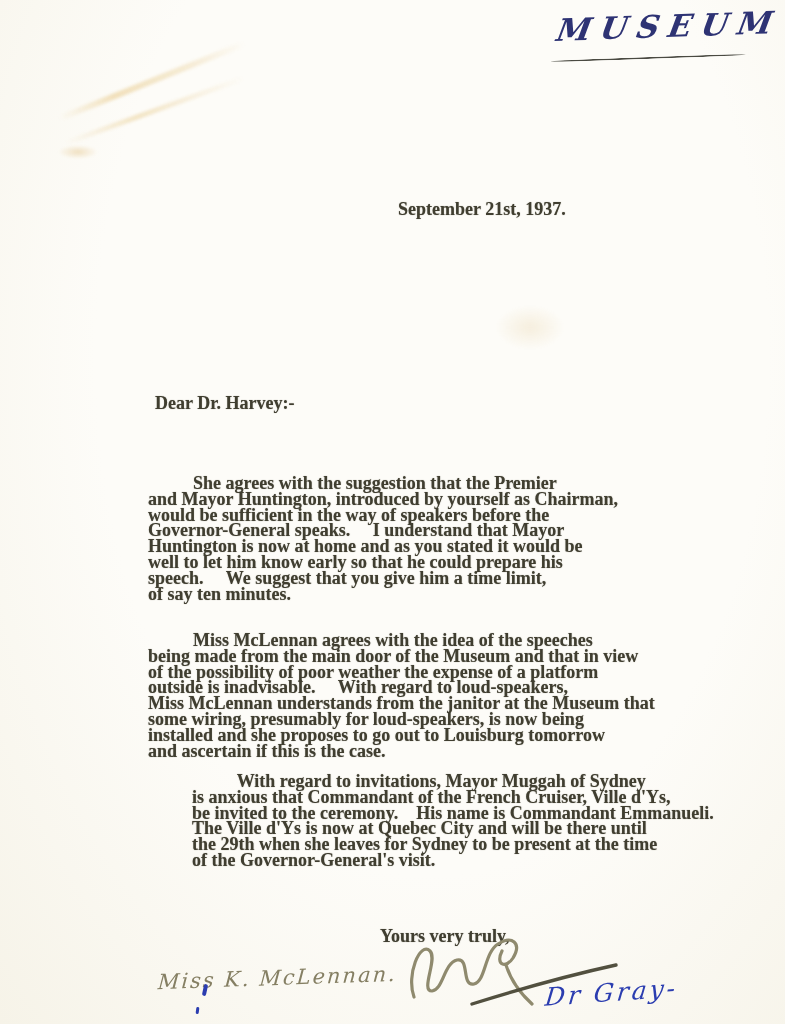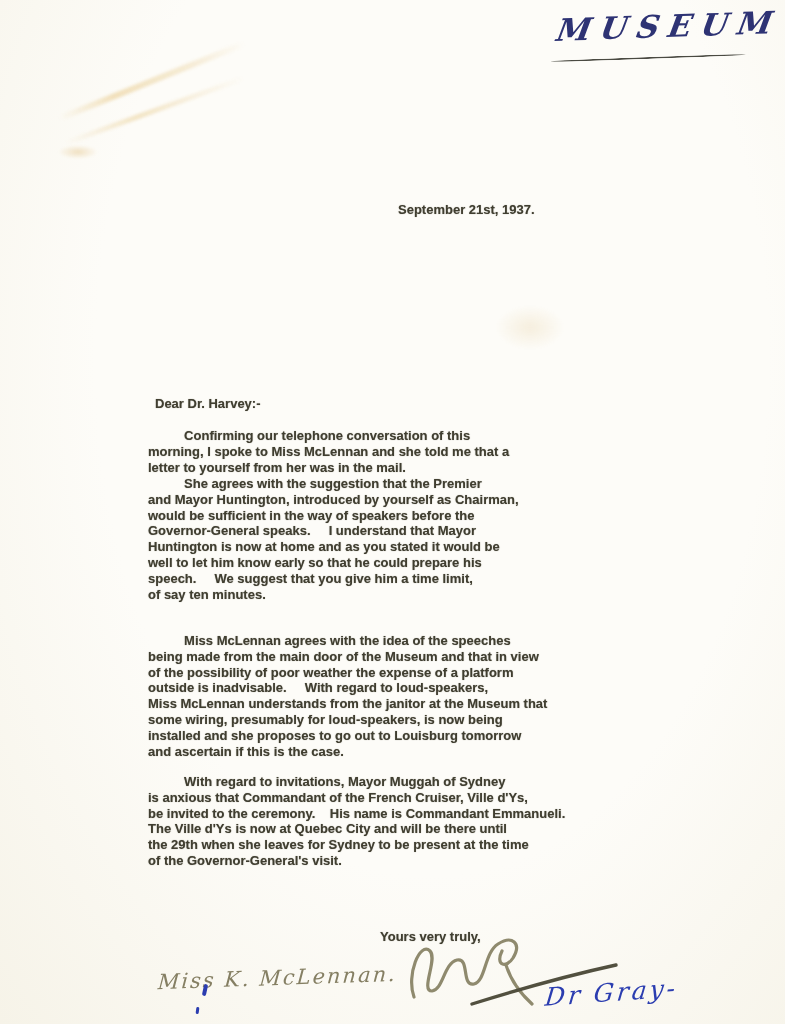--- a/index.html
+++ b/index.html
@@ -7,36 +7,36 @@
     position:relative;
     width:785px;height:1024px;
     background:#fcfaf4;
     background-image:radial-gradient(ellipse at 55% 35%, #fdfcf8 55%, #f6f3e8 100%);
     overflow:hidden;
     font-family:"DejaVu Sans Mono","Liberation Mono",monospace;
   }
   .typed{
     position:absolute;
     white-space:pre;
-    font-family:Liberation Sans, sans-serif;
+    font-family:Liberation Serif, serif;
     font-weight:bold;
-    font-size:13px;
+    font-size:18px;
     line-height:15.8px;
     color:#403e30;
     text-shadow:0 0 1px rgba(64,62,48,0.55);
     letter-spacing:0px;
   }
   .date-line{top:202px;left:398px;}
   .address-block{top:313px;left:155px;}
   .salutation{top:396px;left:155px;text-align:center;}
   .para{left:148px;}
   .p1{top:428px;}
   .p2{top:476px;}
   .p3{top:633px;}
-  .p4{top:774px;}
+  .p4{top:774px;margin-left:44px;}
   .p5{top:883px;}
   .closing{top:929px;left:380px;text-align:center;}
 
   
   .museum{
     position:absolute;top:8px;left:558px;
     font-family:"DejaVu Serif","Liberation Serif",serif;
     font-style:italic;font-weight:bold;
     font-size:31px;letter-spacing:9px;
     color:#2e3374;
@@ -113,23 +113,20 @@
   <div class="stain stain-4"></div>
 
   <div class="museum">MUSEUM</div>
   <div class="museum-underline"></div>
 
   <div class="typed date-line">September 21st, 1937.</div>
 
 
   <div class="typed salutation">Dear Dr. Harvey:-</div>
 
-  <div class="typed para p1">          Confirming our telephone conversation of this
-morning, I spoke to Miss McLennan and she told me that a
-letter to yourself from her was in the mail.</div>
   <div class="typed para p2">          She agrees with the suggestion that the Premier
 and Mayor Huntington, introduced by yourself as Chairman,
 would be sufficient in the way of speakers before the
 Governor-General speaks.     I understand that Mayor
 Huntington is now at home and as you stated it would be
 well to let him know early so that he could prepare his
 speech.     We suggest that you give him a time limit,
 of say ten minutes.</div>
   <div class="typed para p3">          Miss McLennan agrees with the idea of the speeches
 being made from the main door of the Museum and that in view

